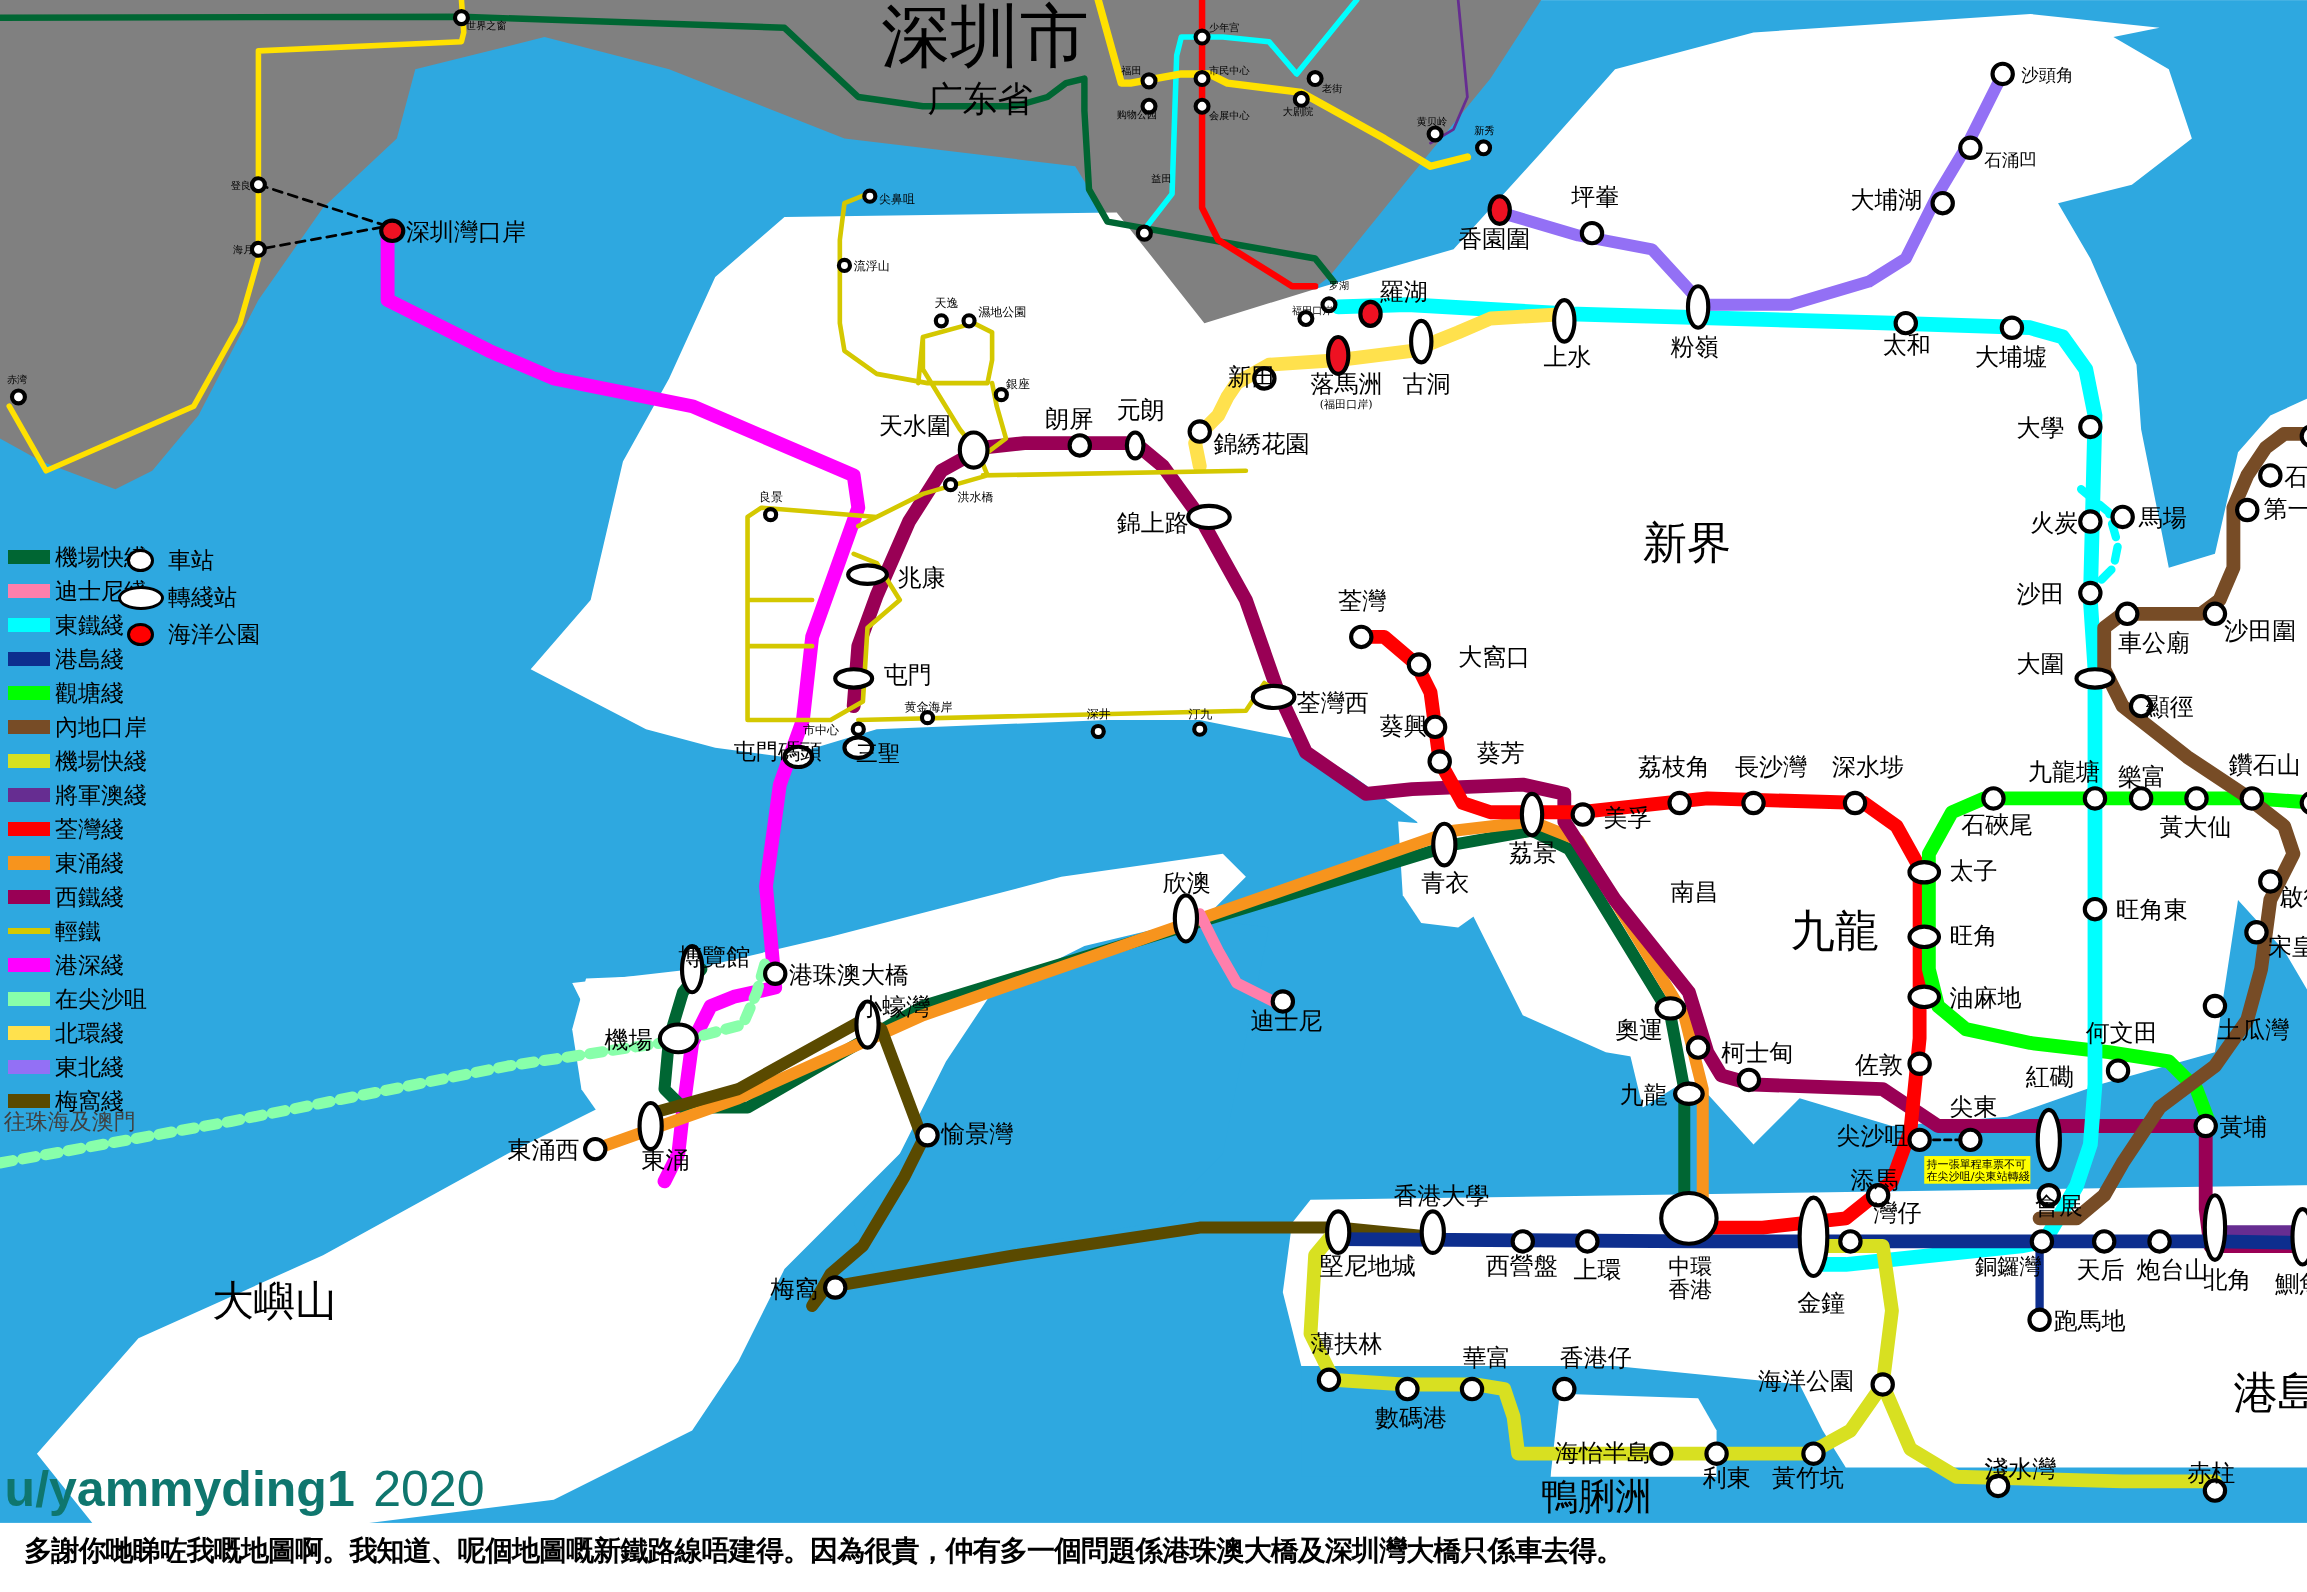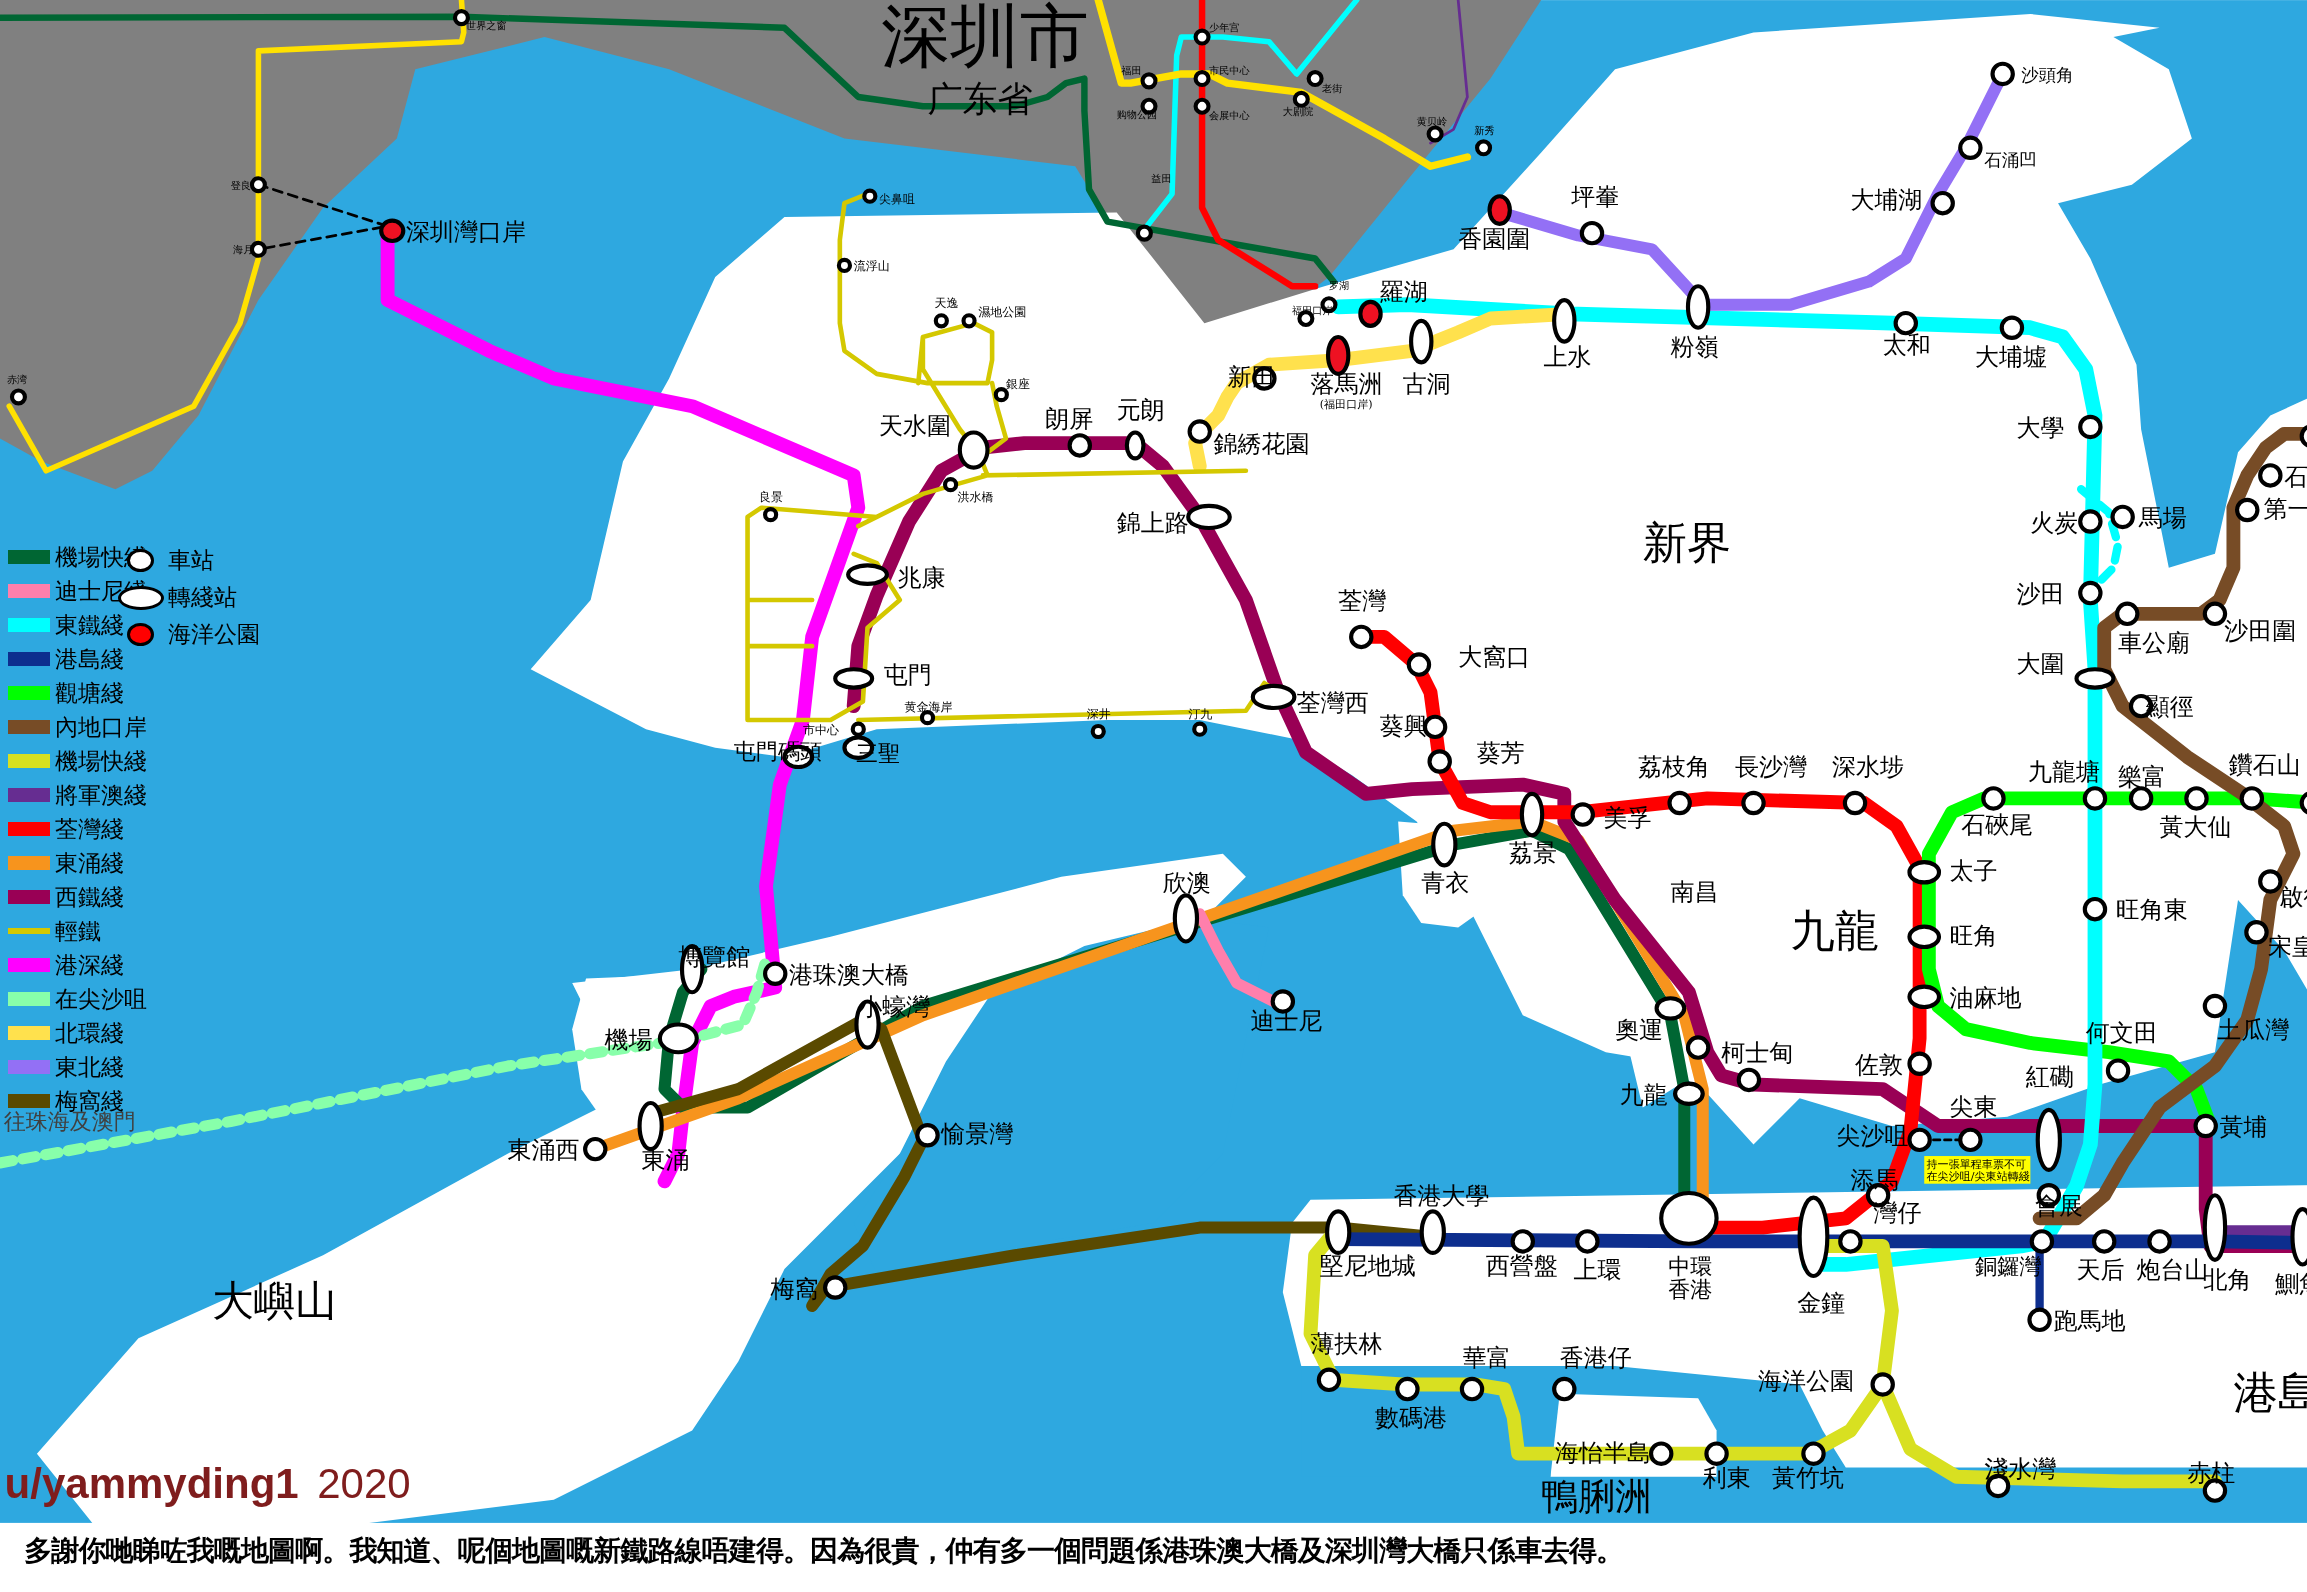--- a/index.html
+++ b/index.html
@@ -5,21 +5,21 @@
   html, body { margin: 0; padding: 0; background: #ffffff; }
   body { width: 2717px; height: 1592px; overflow: hidden; position: relative; font-family: "DejaVu Serif", "Liberation Serif", serif; }
   #map { position: absolute; left: 0; top: 0; width: 2717px; height: 1523px; }
   .st-label { font-family: "DejaVu Serif", "Liberation Serif", serif; fill: #000; }
   .big-label { font-family: "DejaVu Serif", "Liberation Serif", serif; fill: #000; }
   .station { fill: #fff; stroke: #000; stroke-width: 9; }
   .border { fill: #ee1122; stroke: #000; stroke-width: 9; }
   .line { fill: none; stroke-linecap: round; stroke-linejoin: round; }
   #footer { position: absolute; left: 0; top: 1523px; width: 2717px; height: 70px; background: #fff; }
   #footer .msg { position: absolute; left: 9.2px; top: 9.2px; font-size: 28px; font-weight: bold; font-family: "DejaVu Sans", "Liberation Sans", sans-serif; color: #000; white-space: nowrap; letter-spacing: -0.9px; margin-left: 15px; }
-  #credit { position: absolute; left: 4.6px; top: 1460px; font-family: "Liberation Sans", "DejaVu Sans", sans-serif; font-size: 42px; color: #7f1d1d; }
+  #credit { position: absolute; left: 4.6px; top: 1460px; font-family: "Liberation Sans", "DejaVu Sans", sans-serif; font-size: 50px; color: #0f766e; }
   #credit .user { font-weight: bold; }
   #credit .year { margin-left: 18.5px; font-family: "Liberation Sans Narrow", "Liberation Sans", sans-serif; }
   #legend { position: absolute; left: 8.3px; top: 540px; }
   .lg-row { display: flex; align-items: center; height: 34px; }
   .lg-swatch { width: 42px; height: 14px; }
   .lg-text { margin-left: 4.6px; font-size: 23px; color: #000; }
   #legend-kinds { position: absolute; left: 113px; top: 542px; }
   .kind-row { display: flex; align-items: center; height: 37px; font-size: 23px; }
   .kind-row .sym { width: 55px; display: flex; justify-content: center; }
   .kind-row .dot { width: 27px; height: 23px; border-radius: 50%; background: #fff; border: 3.7px solid #000; box-sizing: border-box; }

